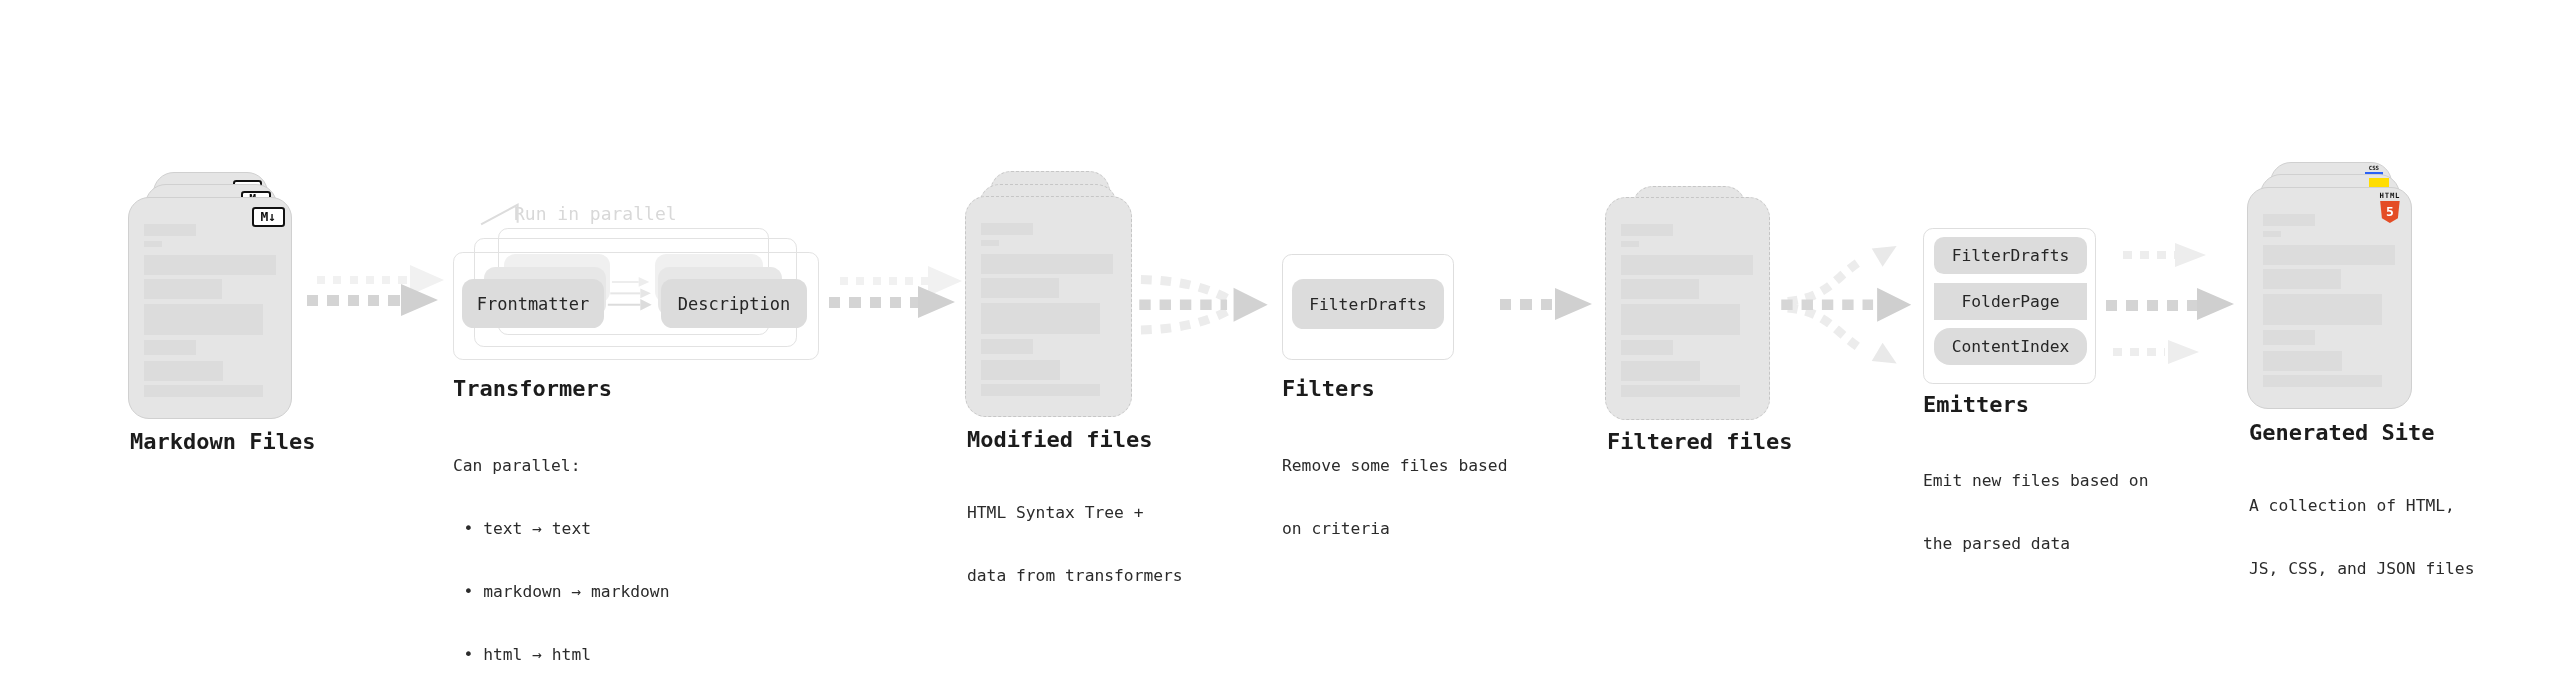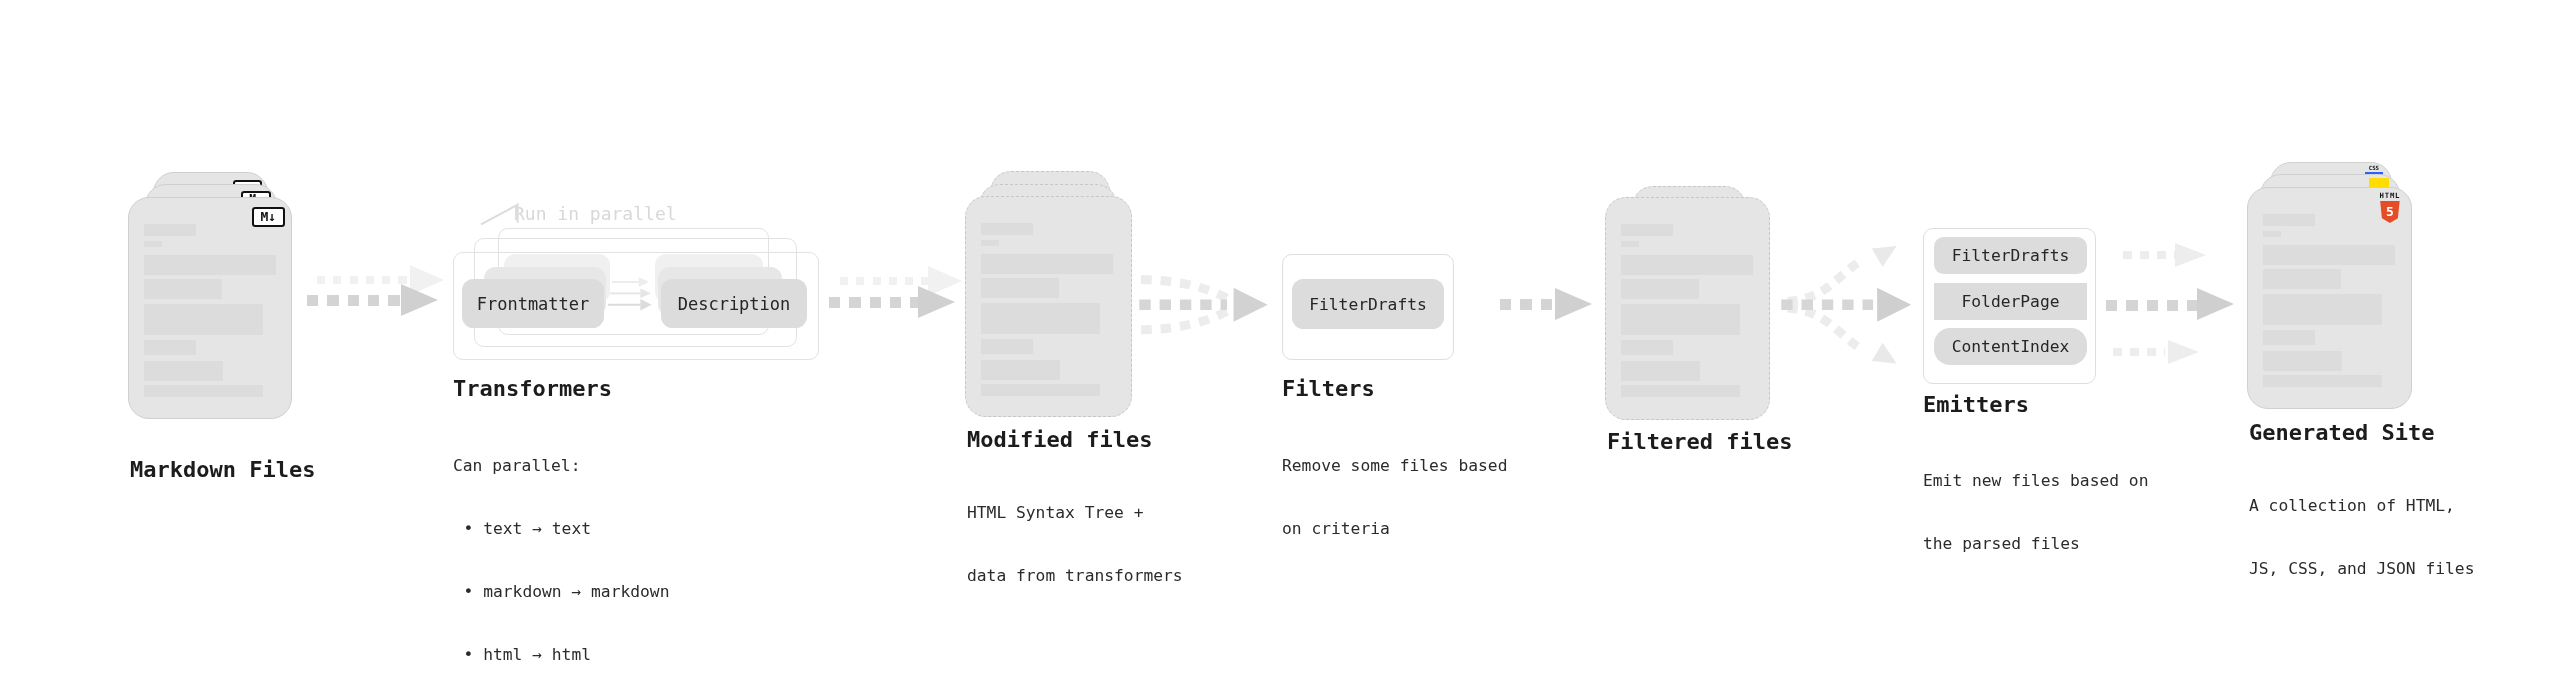--- a/index.html
+++ b/index.html
@@ -72,21 +72,21 @@
   <div class="md-badge" style="right:6.5px;top:9px;width:32.5px;height:19.5px;font-size:13px;">M↓</div>
   <span class="bar b1"></span>
   <span class="bar b2"></span>
   <span class="bar b3"></span>
   <span class="bar b4"></span>
   <span class="bar b5"></span>
   <span class="bar b6"></span>
   <span class="bar b7"></span>
   <span class="bar b8"></span>
 </div>
-<div class="title" style="left:130px;top:429px;margin-top:28px;">Markdown Files</div>
+<div class="title" style="left:130px;top:429px;">Markdown Files</div>
 
 <div>
   <div class="dashline echo-dash abs" style="left:317px;top:276px;width:94px;"></div>
   <div class="head head-echo abs" style="left:410px;top:265px;"></div>
   <div class="dashline dark-dash abs" style="left:307px;top:295px;width:93px;"></div>
   <div class="head head-main abs" style="left:401px;top:284px;"></div>
 </div>
 
 <div class="gbox" style="left:498px;top:228px;width:271px;height:107px;"></div>
 <div class="gbox" style="left:474px;top:238px;width:323px;height:109px;"></div>
@@ -160,21 +160,21 @@
 </div>
 <div class="title" style="left:1607px;top:429px;">Filtered files</div>
 
 <div class="gbox solid-bg" style="left:1923px;top:228px;width:173px;height:156px;"></div>
 <div class="pill" style="left:1934px;top:237px;width:153px;height:37px;font-size:16.3px;border-radius:9.8px;">FilterDrafts</div>
 <div class="pill" style="left:1934px;top:283px;width:153px;height:37px;font-size:16.3px;border-radius:0;">FolderPage</div>
 <div class="pill" style="left:1934px;top:328px;width:153px;height:37px;font-size:16.3px;border-radius:16px;">ContentIndex</div>
 <div class="title" style="left:1923px;top:392px;">Emitters</div>
 <div class="caption" style="left:1923px;top:428px;">
   <div class="cap-line">Emit new files based on</div>
-  <div class="cap-line">the parsed files</div>
+  <div class="cap-line">the parsed data</div>
 </div>
 
 <div>
   <div class="dashline light-dash abs" style="left:2123px;top:251px;width:52px;"></div>
   <div class="head head-light abs" style="left:2175px;top:243px;"></div>
 </div>
 <div>
   <div class="dashline mid-dash abs" style="left:2106px;top:300px;width:91px;"></div>
   <div class="head head-main abs" style="left:2197px;top:288px;border-left-color:#cfcfcf;"></div>
 </div>

